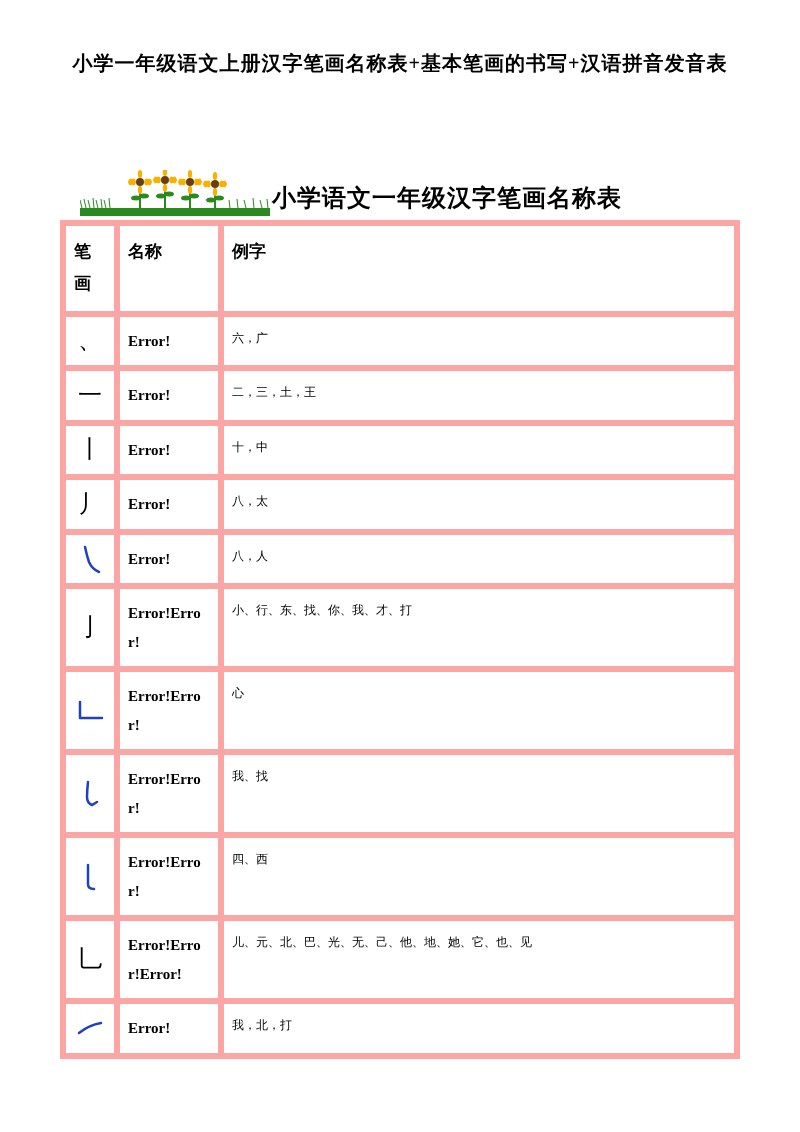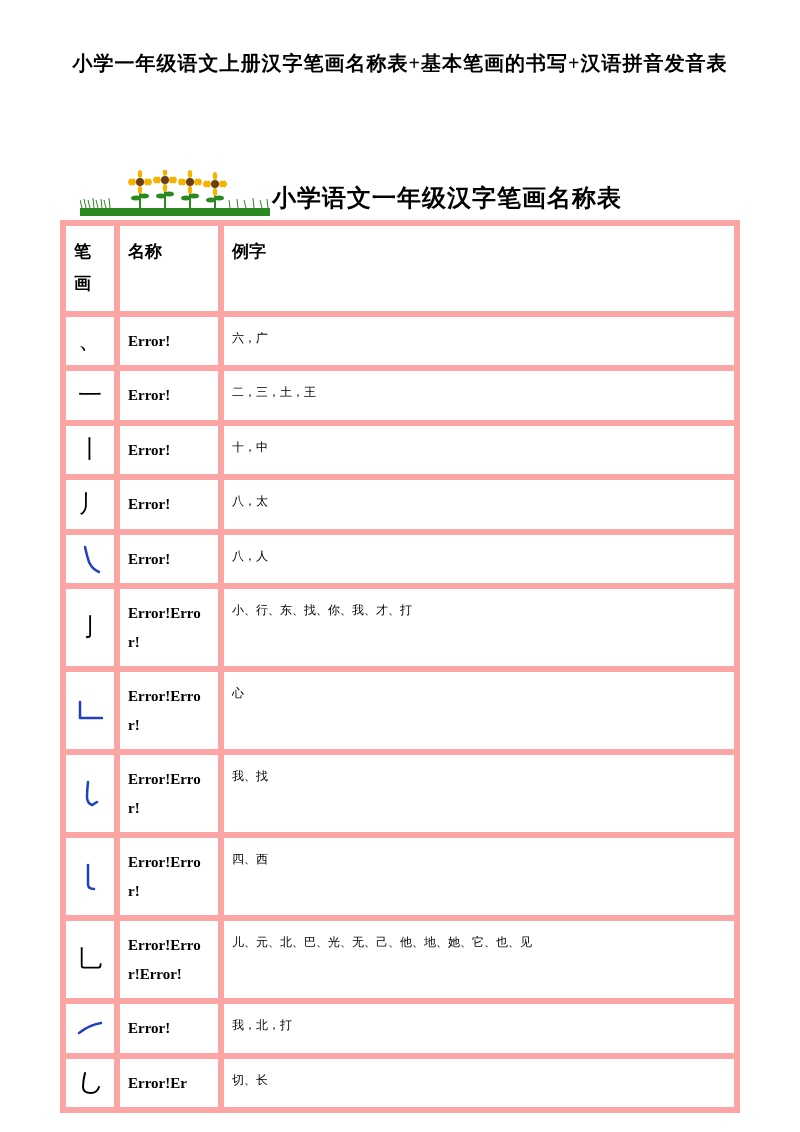--- a/index.html
+++ b/index.html
@@ -263,23 +263,14 @@
       </tr>
       <tr>
         <td class="stroke-cell stroke-blue">
           <svg class="svg-stroke" width="30" height="18" viewBox="0 0 30 18">
             <path d="M4 14 Q14 6 26 4" stroke="#2040c0" stroke-width="2.5" fill="none" stroke-linecap="round"></path>
           </svg>
         </td>
         <td class="name-cell">Error!</td>
         <td class="example-cell">我，北，打</td>
       </tr>
-      <tr>
-        <td class="stroke-cell">
-          <svg class="svg-stroke" width="26" height="28" viewBox="0 0 26 28">
-            <path d="M8 4 Q6 12 6 18 Q6 24 14 24 Q20 24 22 18" stroke="#000" stroke-width="2" fill="none" stroke-linecap="round"></path>
-          </svg>
-        </td>
-        <td class="name-cell">Error!Er</td>
-        <td class="example-cell">切、长</td>
-      </tr>
     </tbody>
 </table>
 
 </body></html>

